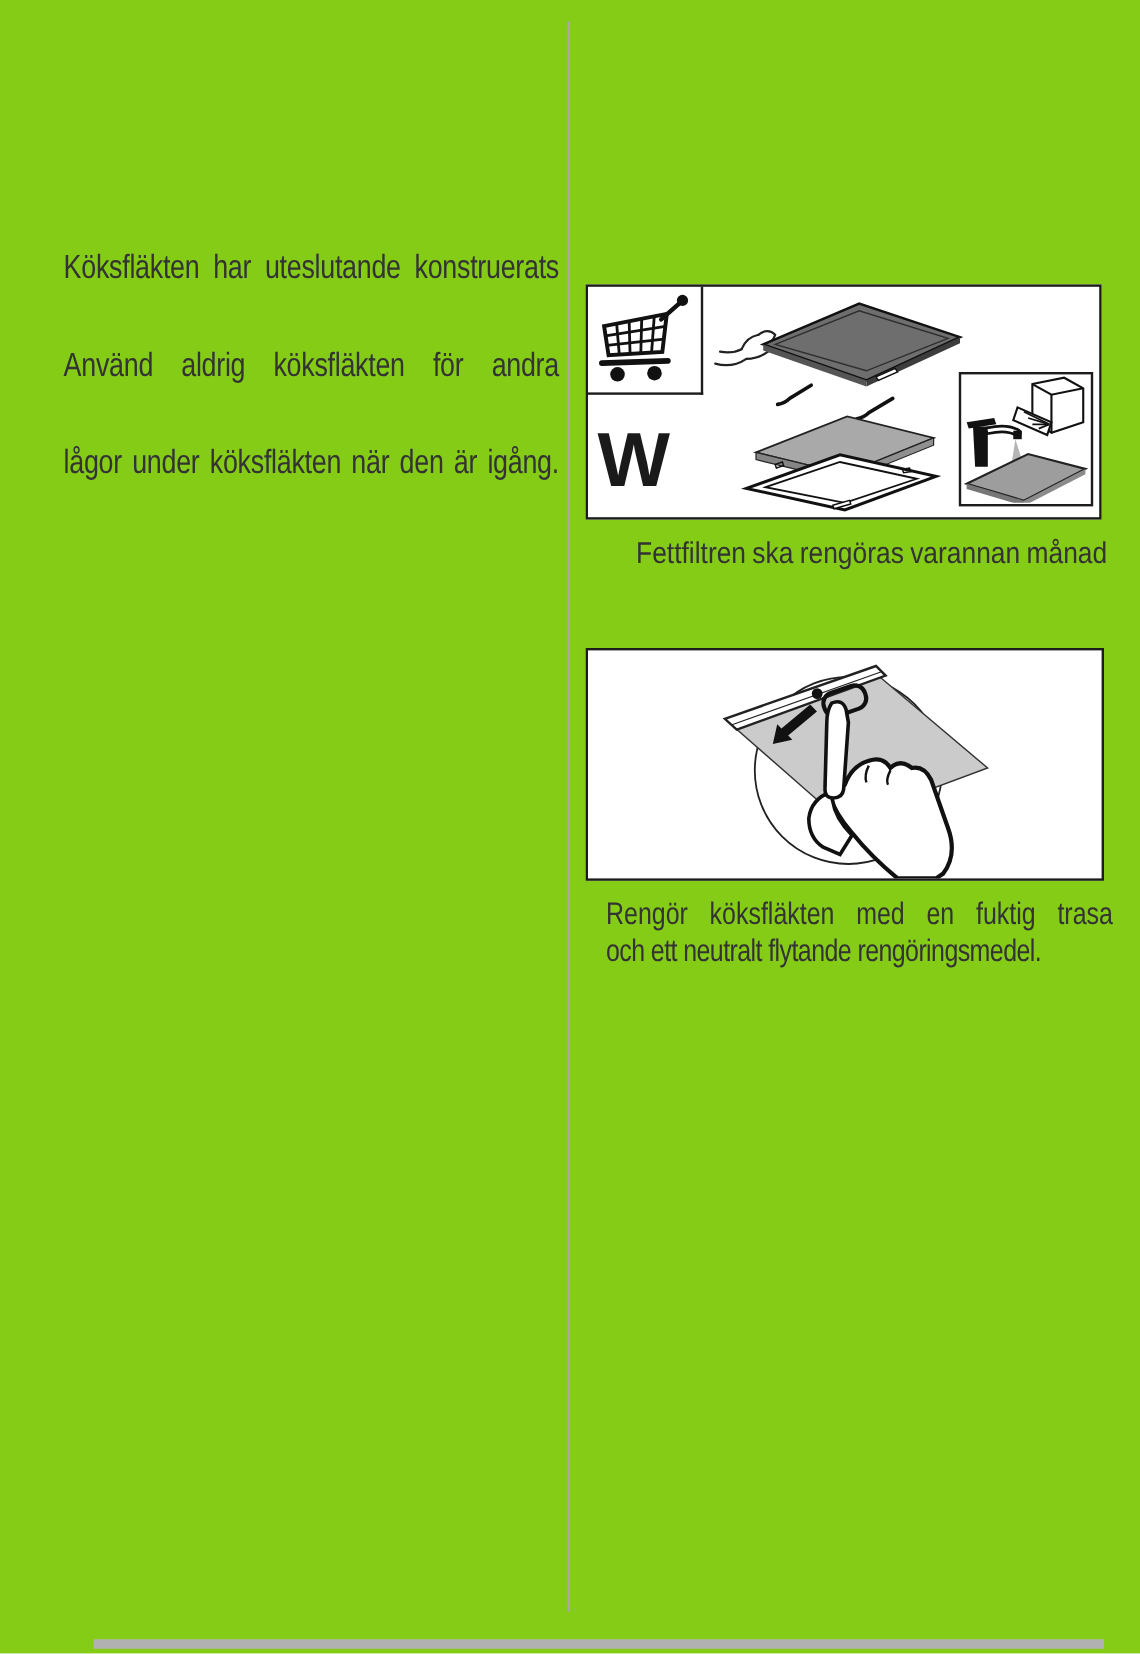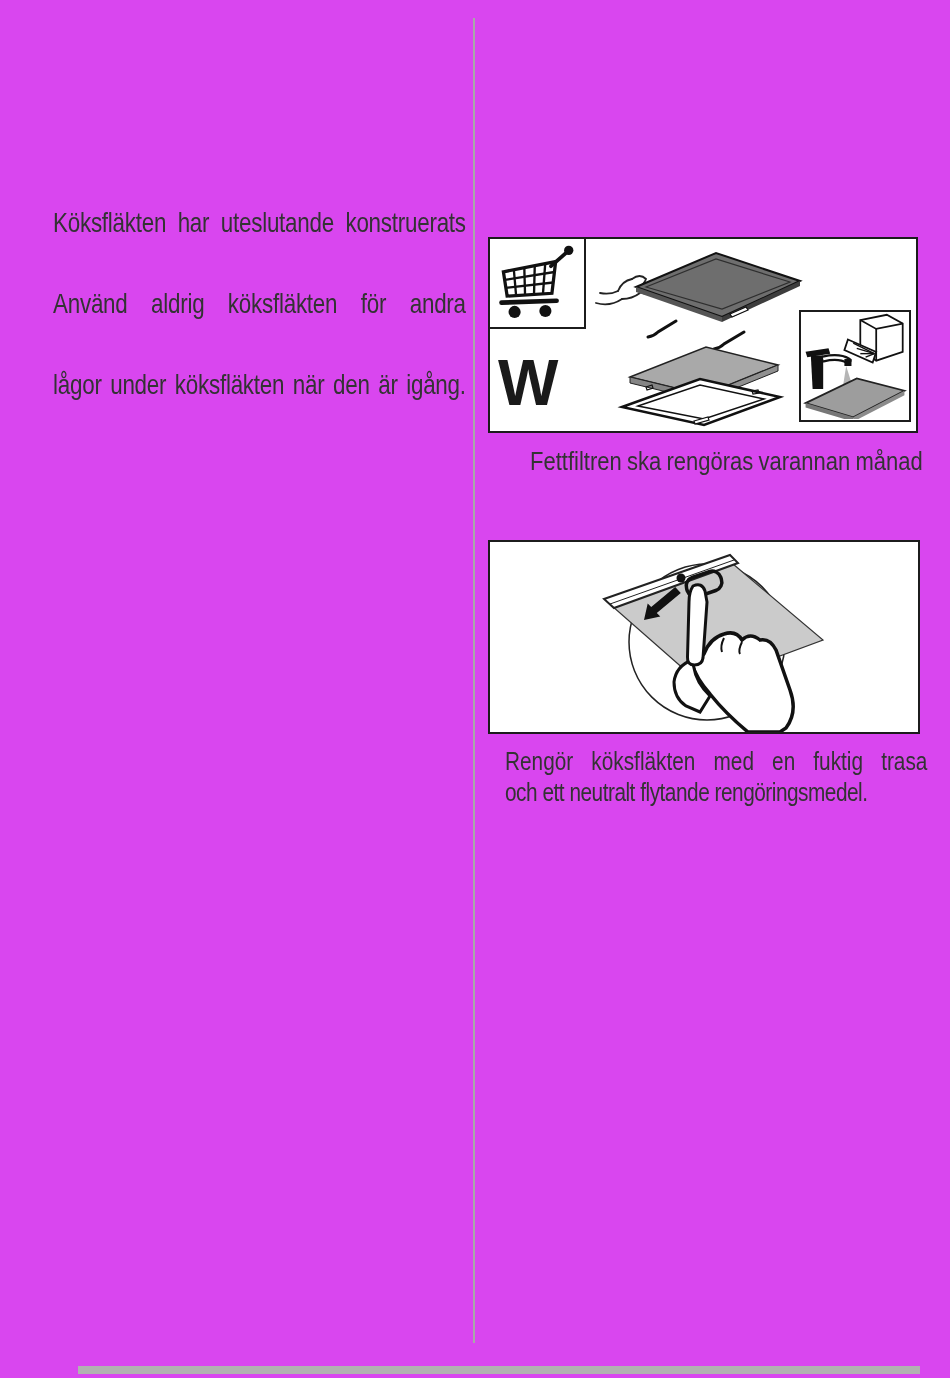--- a/index.html
+++ b/index.html
@@ -1,17 +1,17 @@
 <!DOCTYPE html>
 <html><head>
 <meta charset="utf-8">
 <style>
   html,body{margin:0;padding:0;background:#ffffff;}
   .page{
-    position:relative;width:950px;height:1378px;background:#d946ef;overflow:hidden;
+    position:relative;width:950px;height:1378px;background:#84cc16;overflow:hidden;
     font-family:"Liberation Sans",sans-serif;color:#363636;
   }
   
   .divider{position:absolute;left:473px;top:18px;width:2px;height:1325px;background:#a8a8a8;}
   
   .footer-bar{position:absolute;left:78px;top:1366px;width:842px;height:8px;background:#b1b1b1;}
 
   
   .cond{transform:scaleX(0.8);transform-origin:0 0;}
   .cond88{transform:scaleX(0.88);transform-origin:0 0;}

